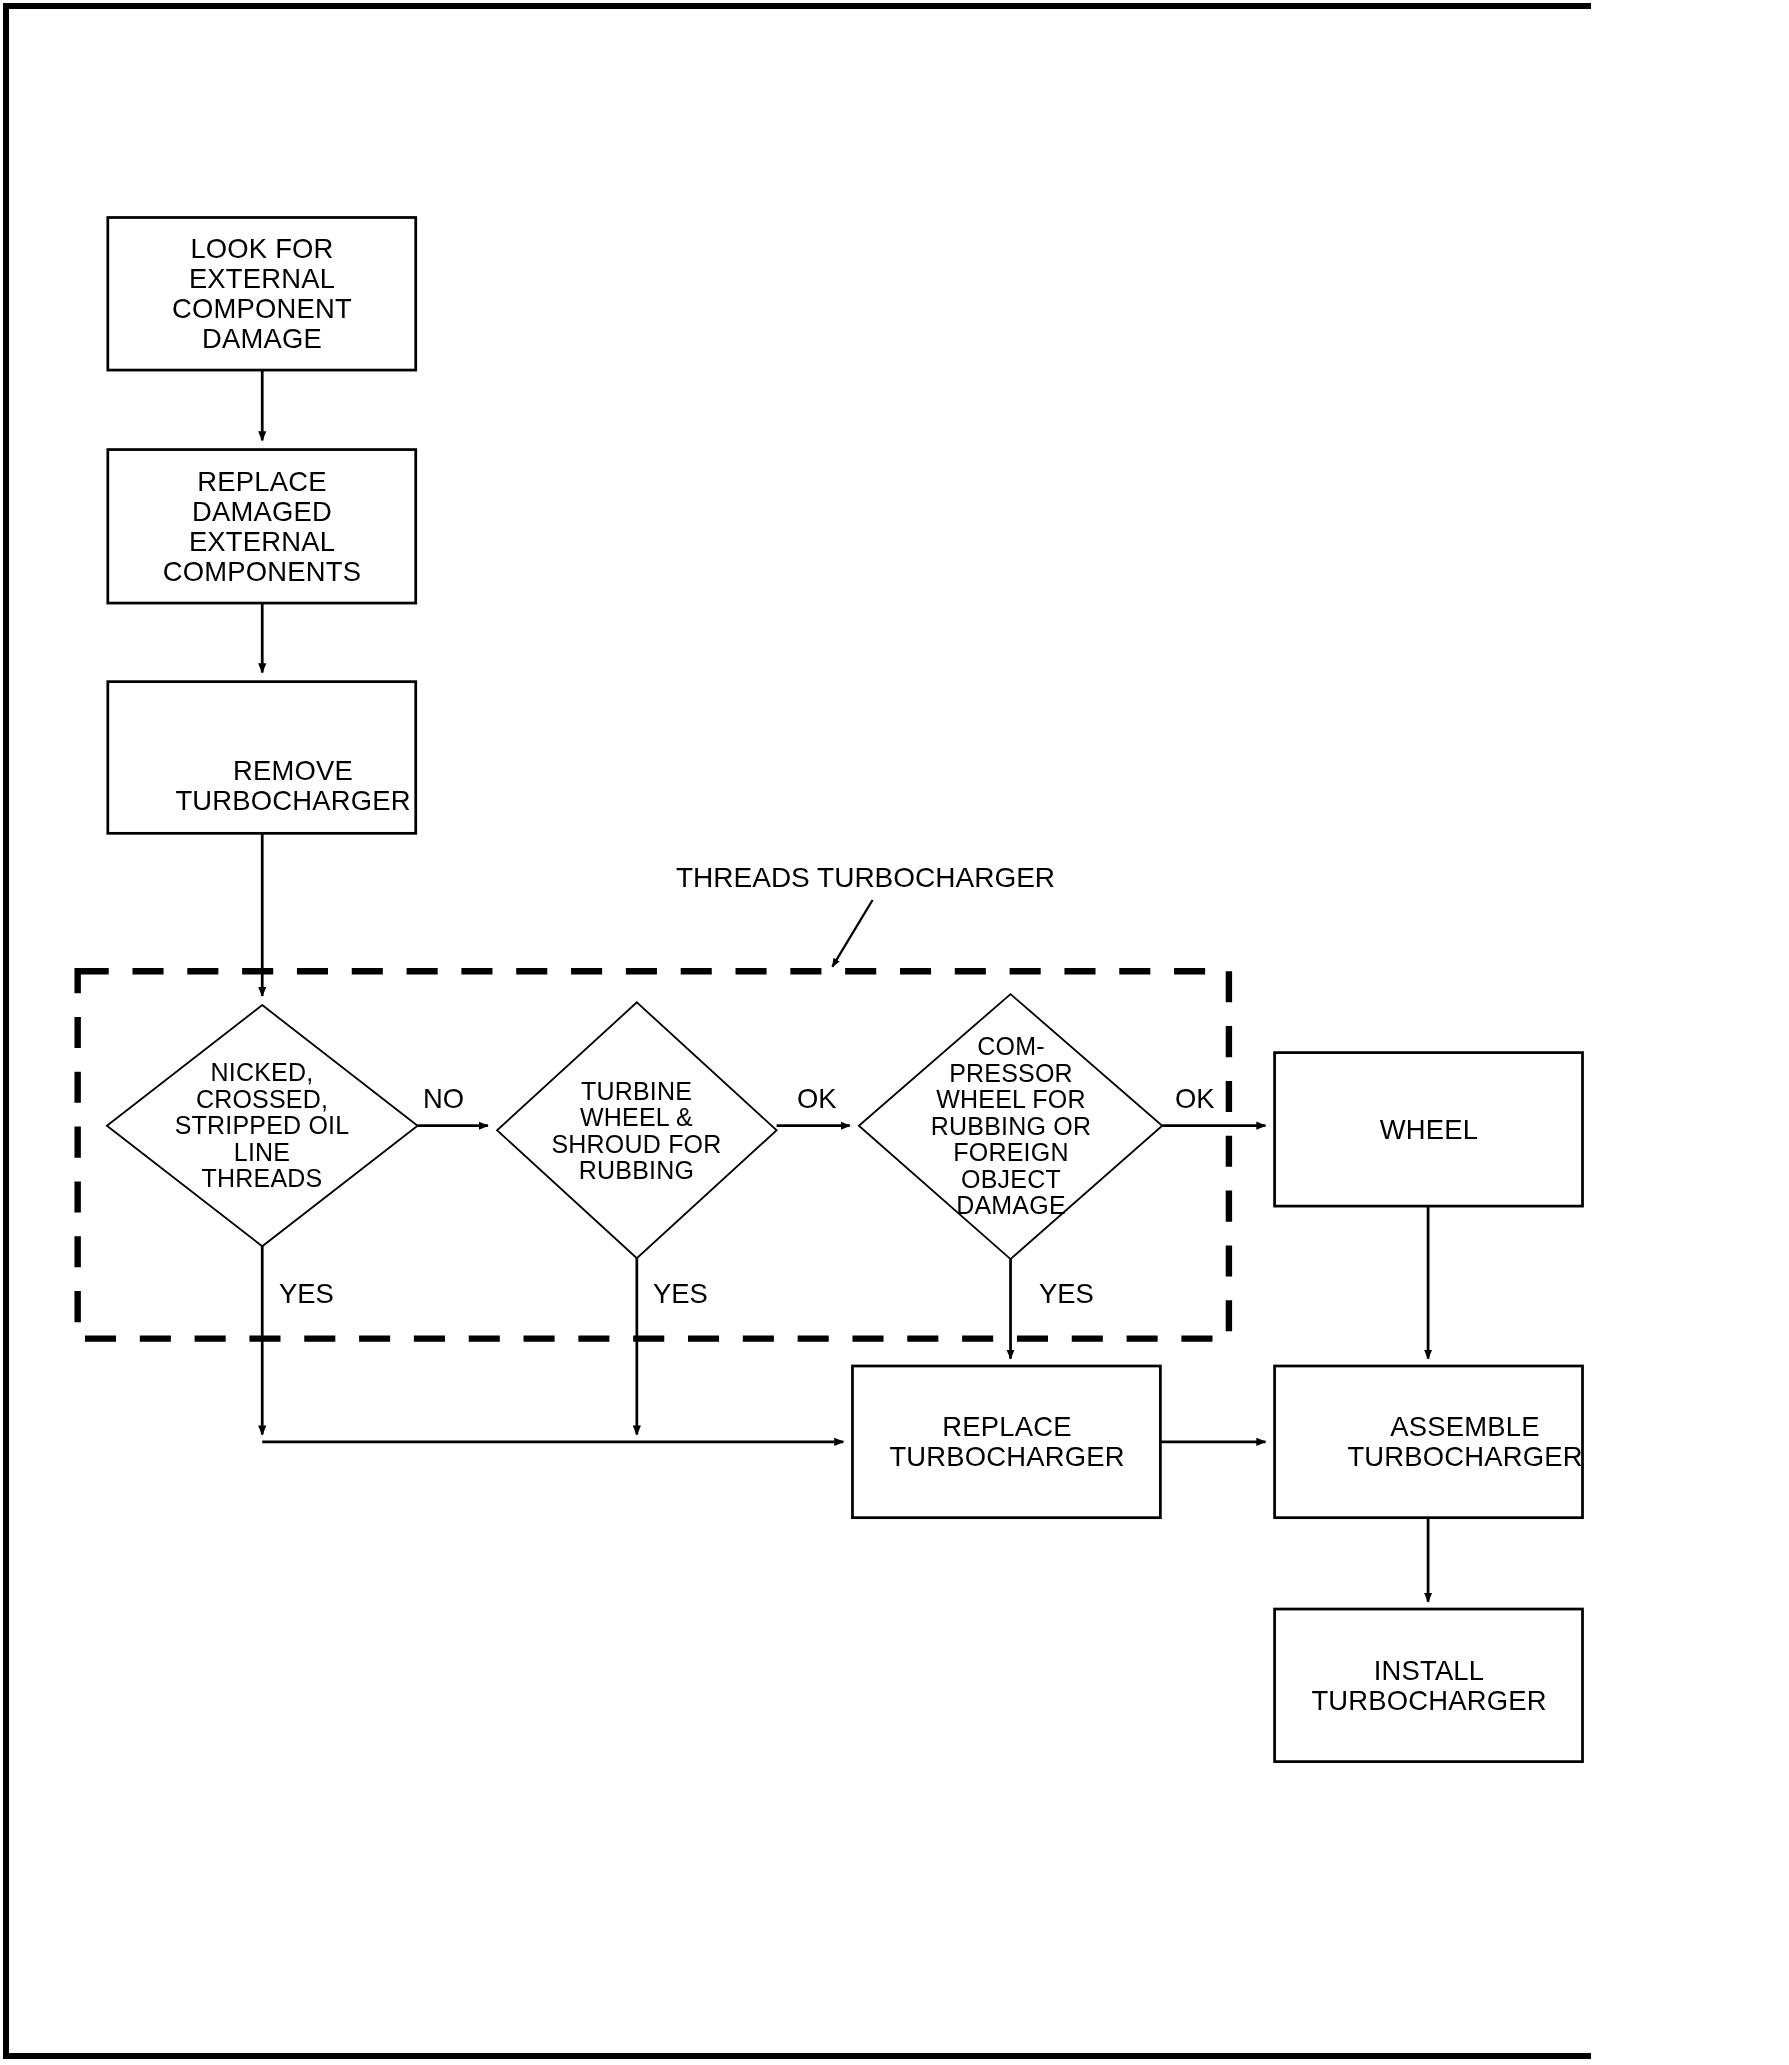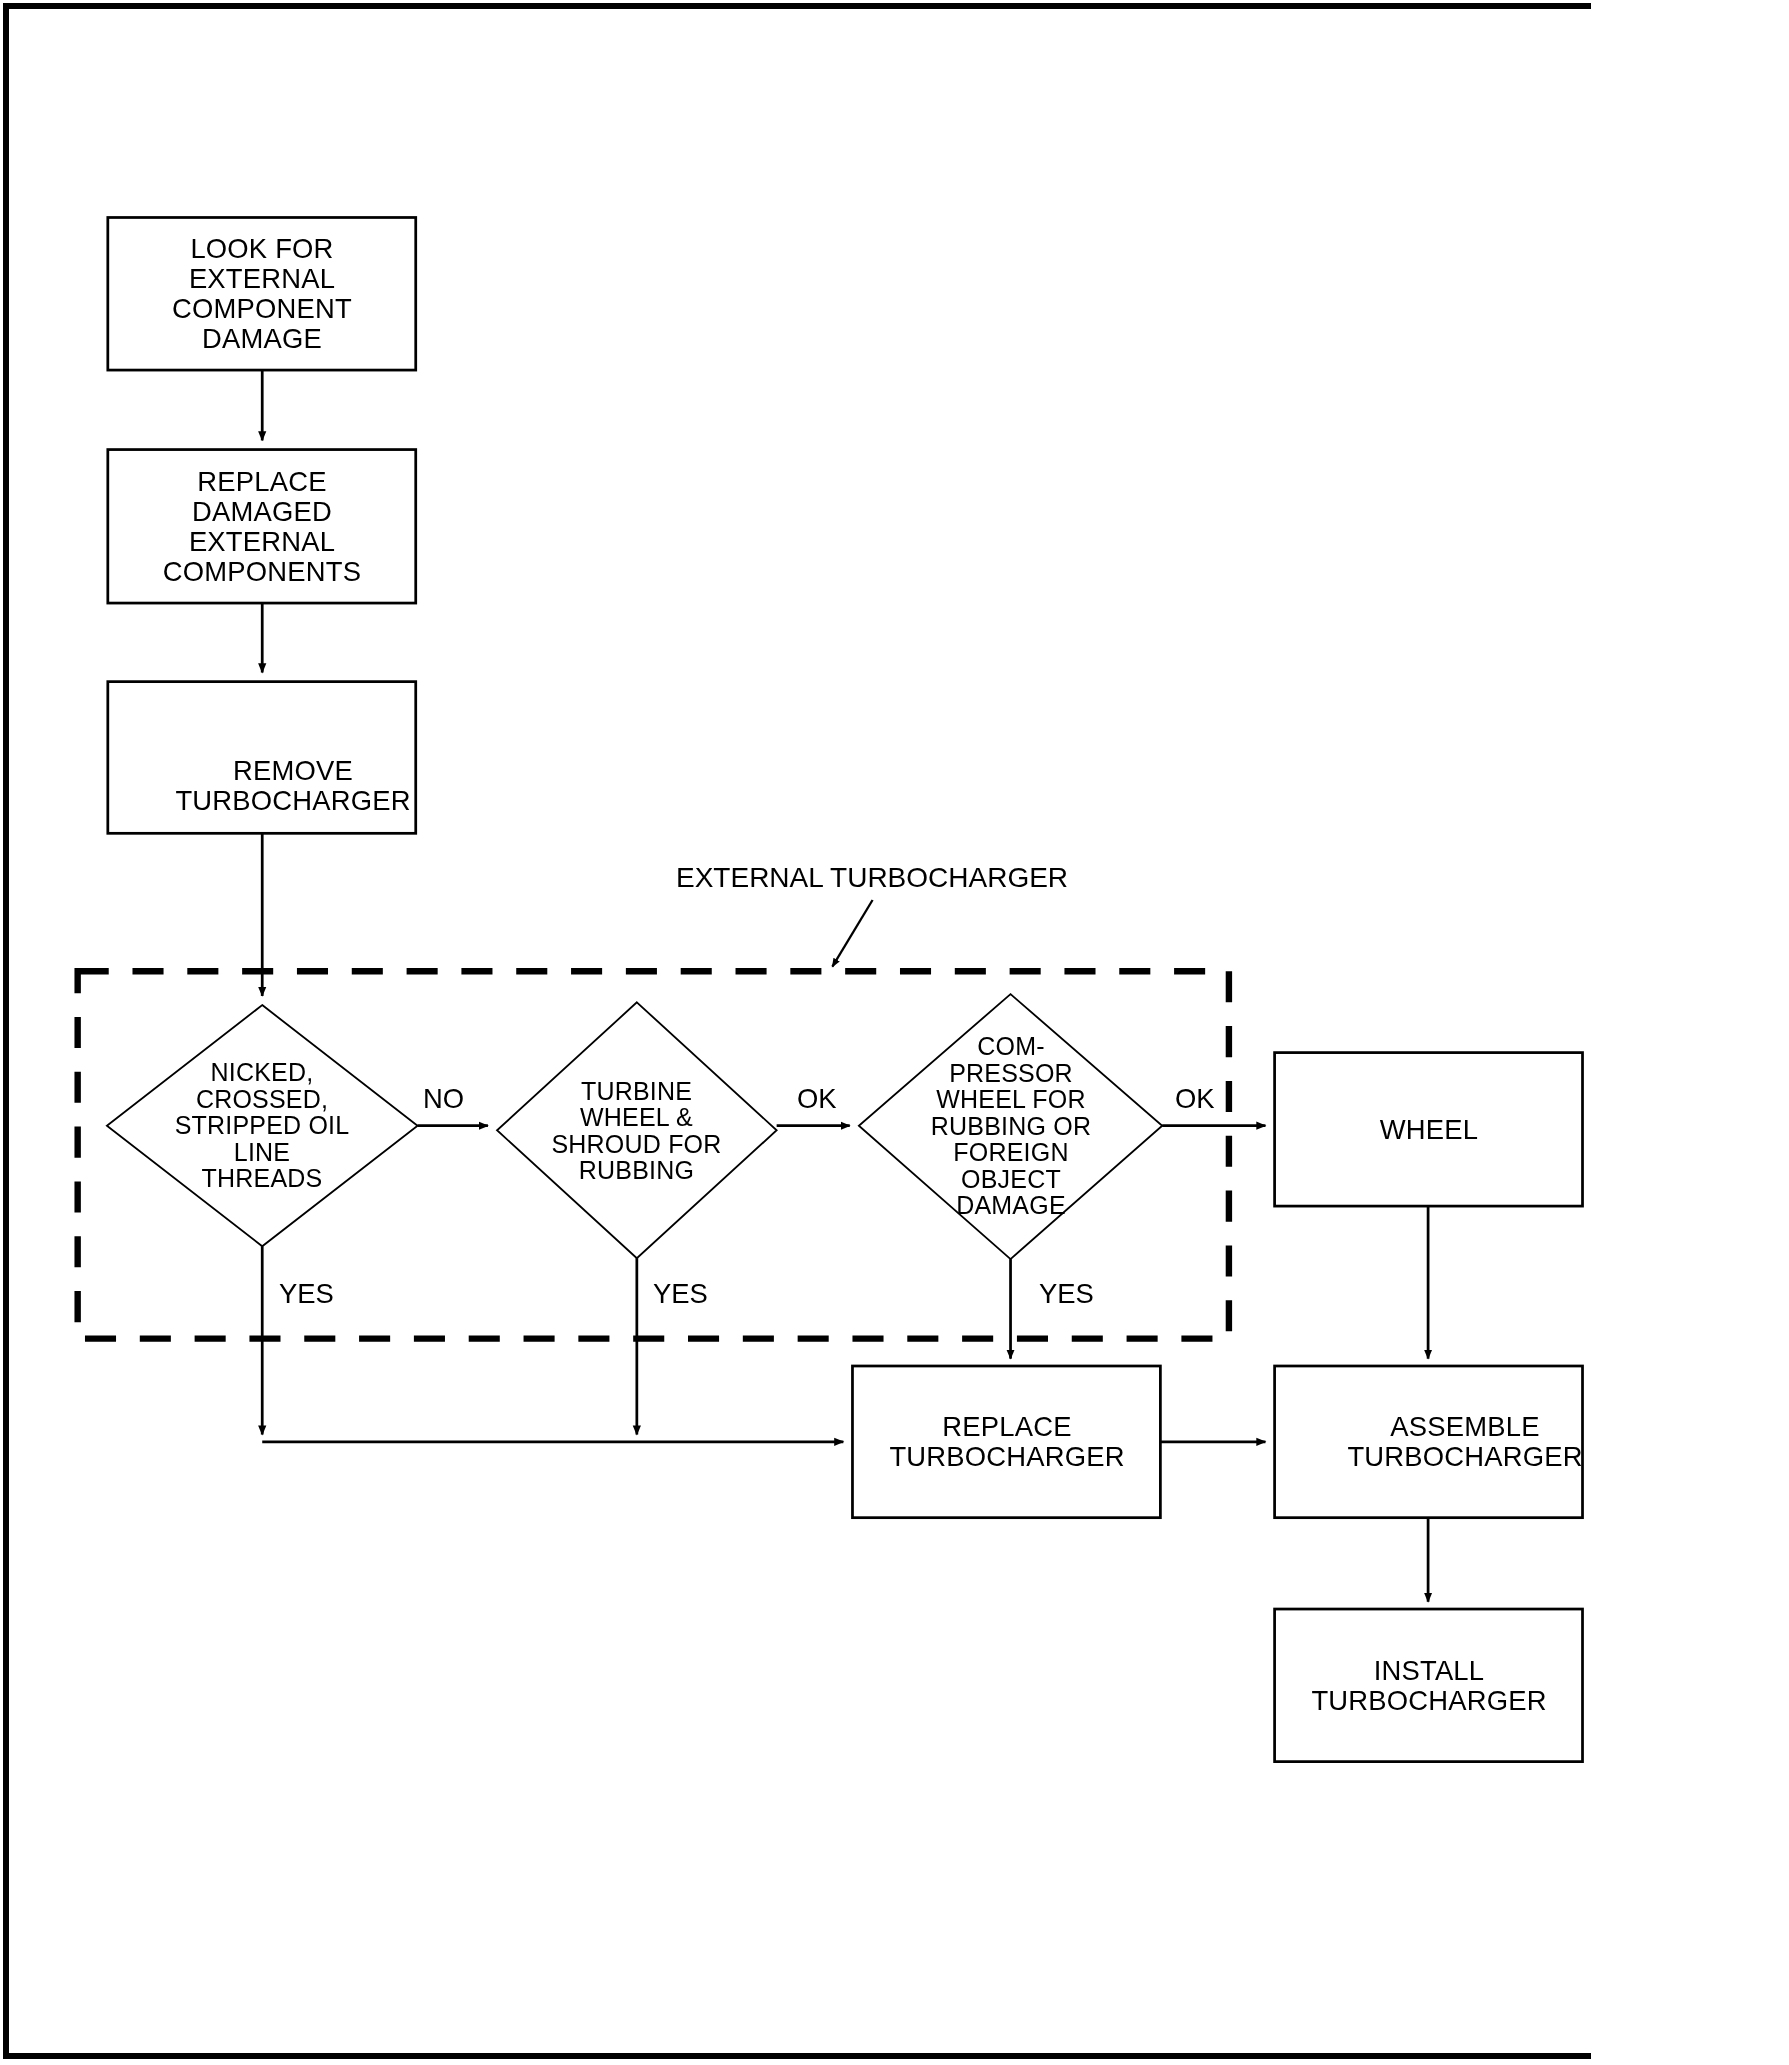--- a/index.html
+++ b/index.html
@@ -205,18 +205,18 @@
   <div class="edge-label" style="left:797px; top:1084px;">OK</div>
 
   <div class="edge-label" style="left:1175px; top:1084px;">OK</div>
 
   <div class="edge-label" style="left:279px; top:1279px;">YES</div>
 
   <div class="edge-label" style="left:653px; top:1279px;">YES</div>
 
   <div class="edge-label" style="left:1039px; top:1279px;">YES</div>
 
-  <div class="group-title" style="left:676px; top:862px;">EXTERNAL TURBOCHARGER</div>
+  <div class="group-title" style="left:676px; top:862px;">THREADS TURBOCHARGER</div>
 
   <div class="figure-number" style="left:1669px; top:1994px;">27955</div>
 
 </div>
 
 
 </body></html>

